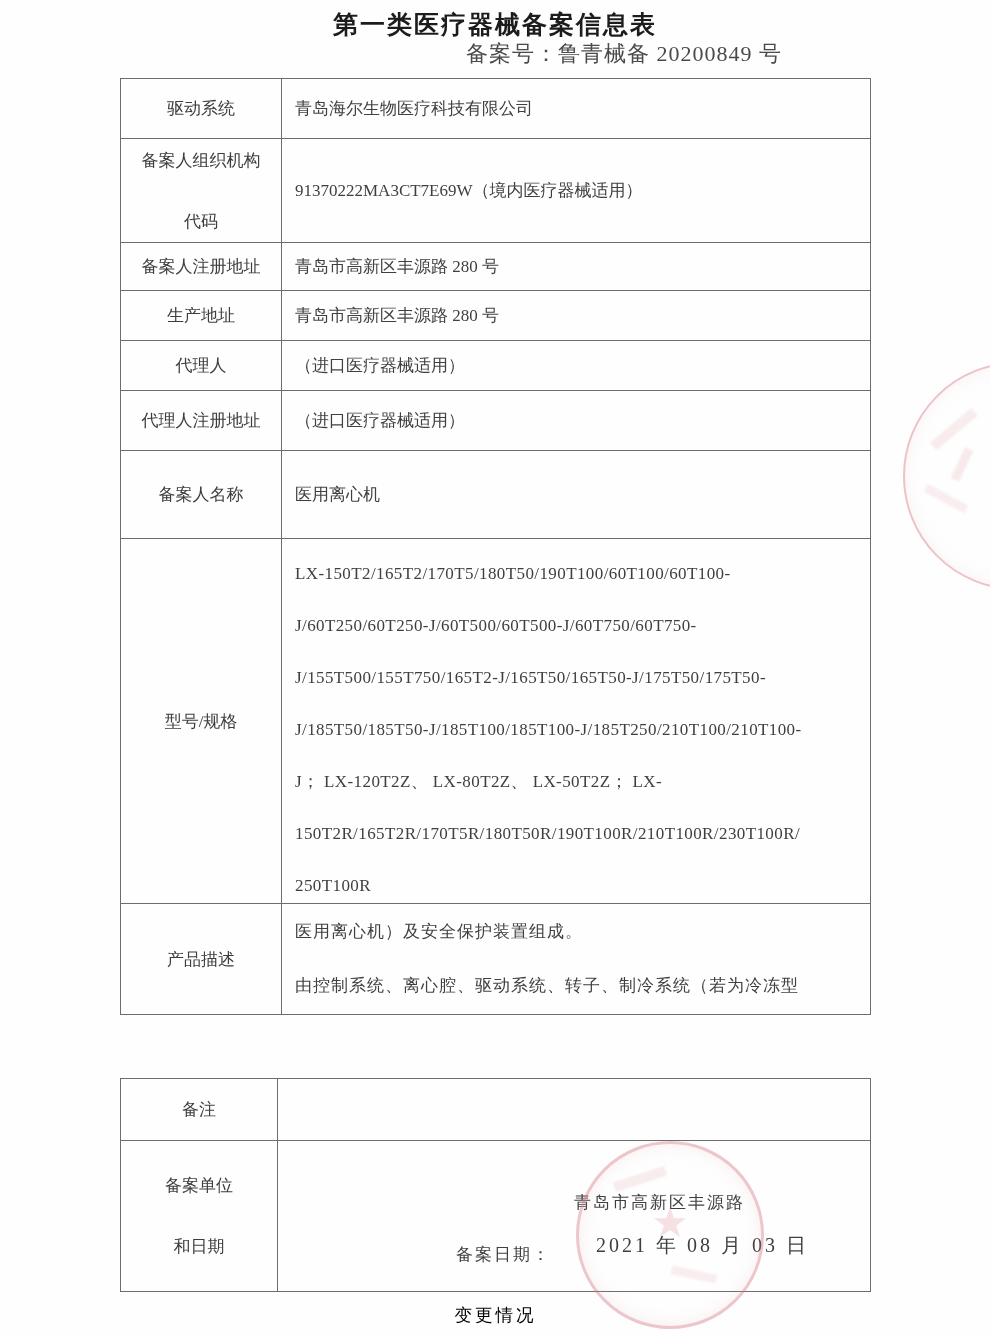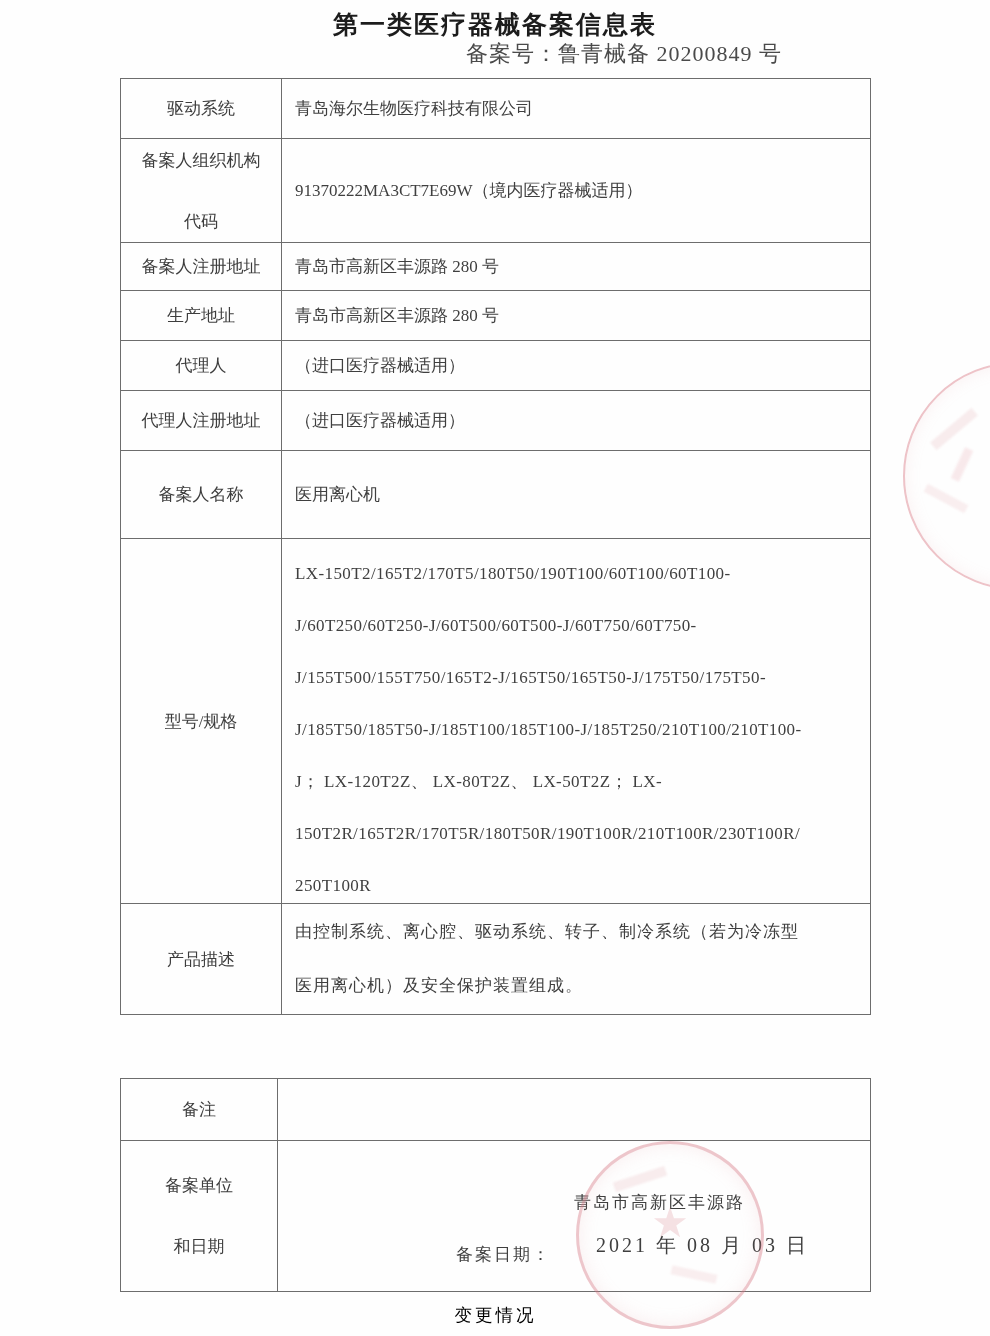--- a/index.html
+++ b/index.html
@@ -182,22 +182,22 @@
         <div class="model-line">150T2R/165T2R/170T5R/180T50R/190T100R/210T100R/230T100R/</div>
         <div class="model-line">250T100R</div>
       </div>
     </div>
 
     <div class="trow" style="height:110px">
       <div class="tlabel">
         <span>产品描述</span>
       </div>
       <div class="tvalue">
+        <div class="desc-line">医用离心机）及安全保护装置组成。</div>
         <div class="desc-line">由控制系统、离心腔、驱动系统、转子、制冷系统（若为冷冻型</div>
-        <div class="desc-line">医用离心机）及安全保护装置组成。</div>
       </div>
     </div>
 
 
   </div>
 
   <div class="tbl tbl-bottom">
 
     <div class="trow" style="height:62px">
       <div class="tlabel">

